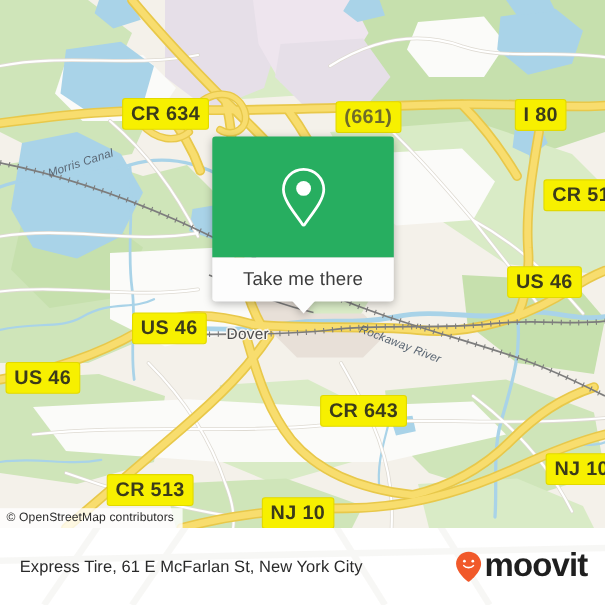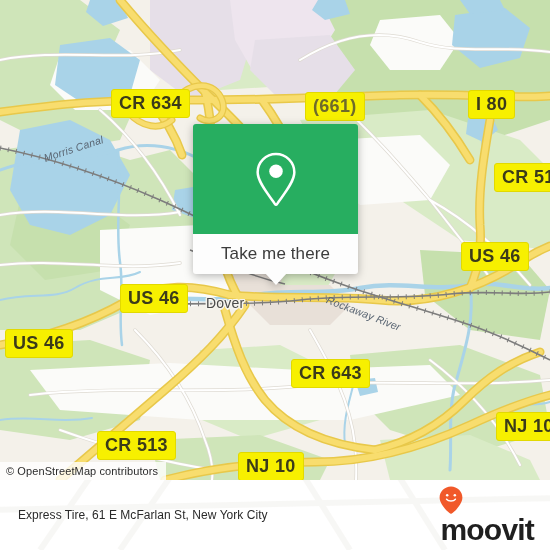--- a/index.html
+++ b/index.html
@@ -103,26 +103,26 @@
     position:absolute;left:0;top:480px;width:550px;height:70px;
     background:#ffffff;
     display:flex;align-items:center;
     box-sizing:border-box;
     padding:0 16px 0 18px;
     overflow:hidden;
   }
   .bottombar .bg-lines{position:absolute;left:0;top:0;opacity:.5;}
   .addr{
     position:relative;
-    font-size:12px;color:#2a2a2a;letter-spacing:.05px;
+    font-size:15px;color:#2a2a2a;letter-spacing:.05px;
     white-space:nowrap;z-index:2;
   }
   .brand{
     position:relative;
-    margin-left:auto;display:flex;align-items:flex-start;gap:1px;z-index:2;flex-direction:column;
+    margin-left:auto;display:flex;align-items:center;gap:1px;z-index:2;
   }
   .brand-pin{width:24px;height:28px;display:block;}
   .brand-word{
     font-size:30px;color:#1f1f1f;font-weight:bold;
     letter-spacing:-0.8px;line-height:1;
     margin-left:1px;
   }
 </style>
 </head>
 <body>

